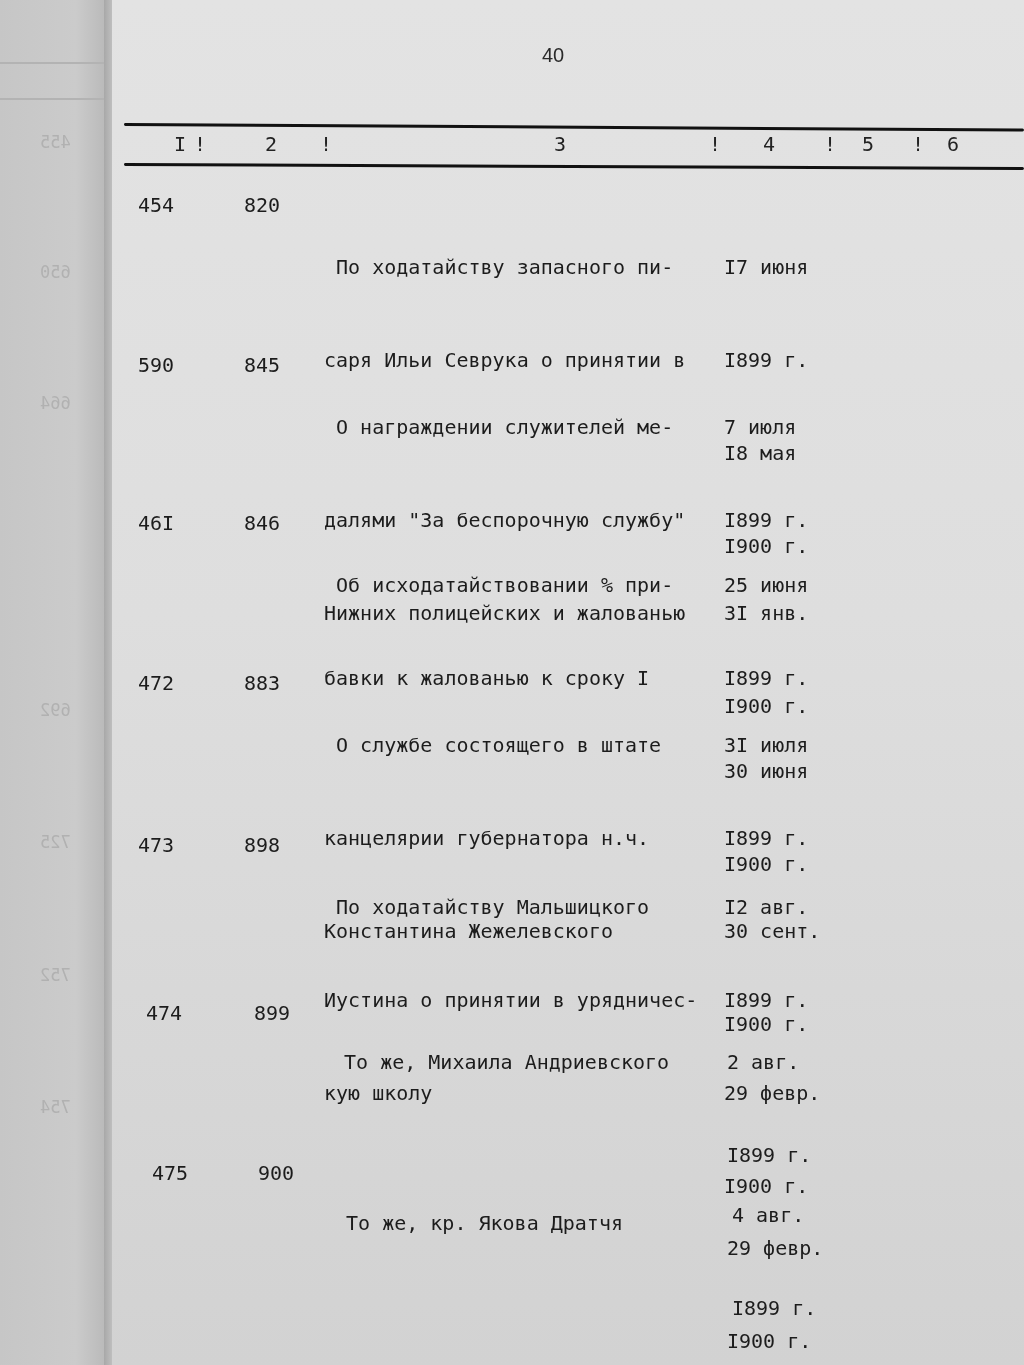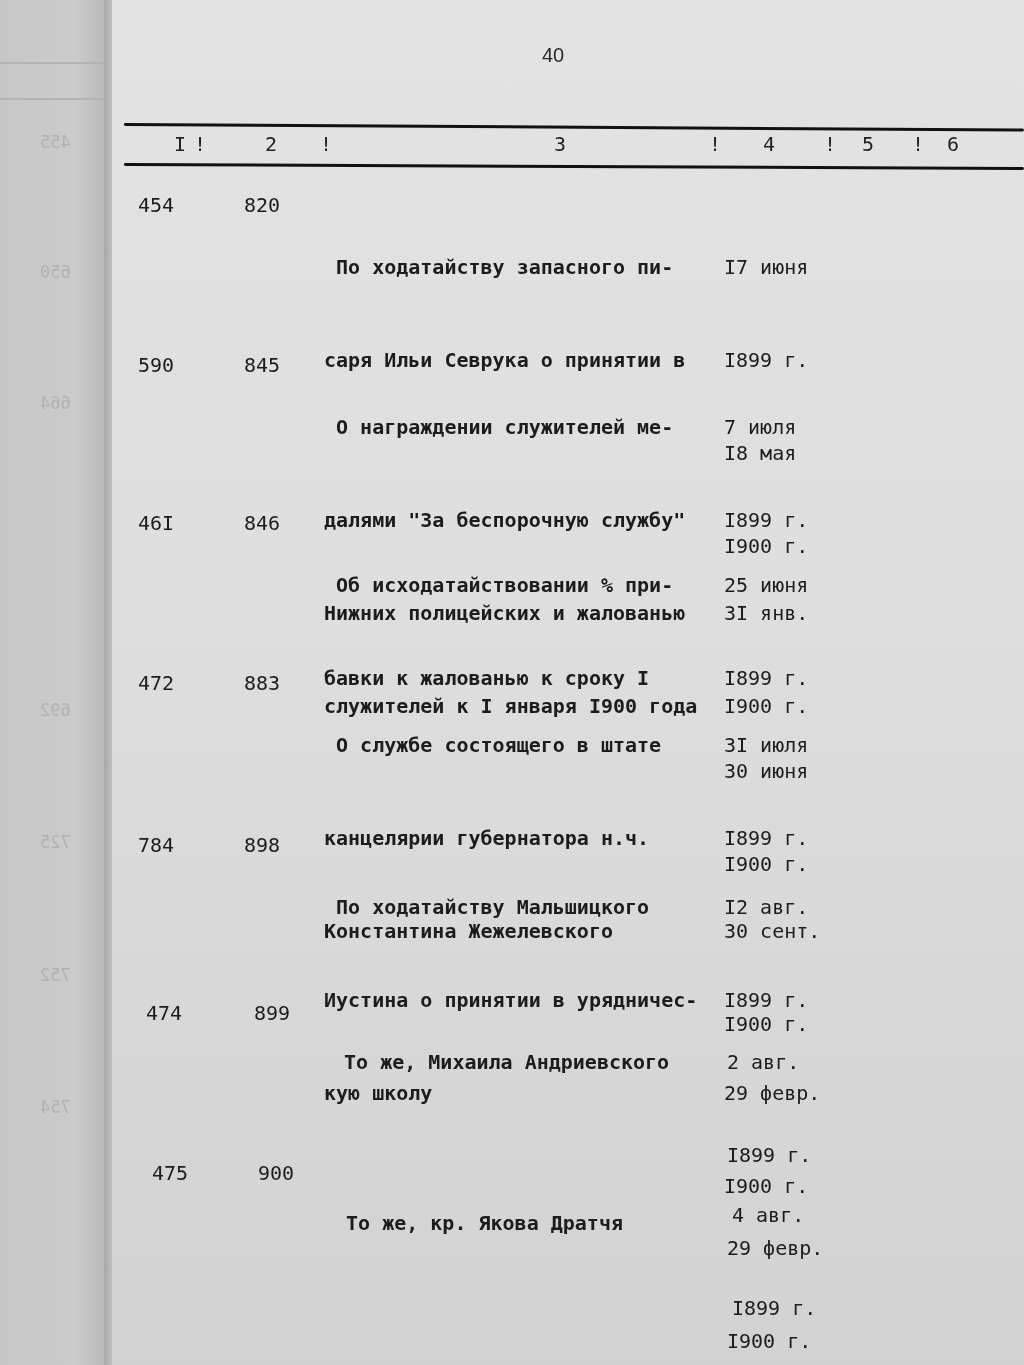--- a/index.html
+++ b/index.html
@@ -38,21 +38,21 @@
   }
   .rule.top { top:123px; transform:rotate(0.35deg); transform-origin:left; }
   .rule.bottom { top:163px; transform:rotate(0.25deg); transform-origin:left; }
   .col-head {
     position:absolute; top:132px; font-size:20px; color:#222;
   }
   .row { position:absolute; left:0; width:912px; }
   .cell { position:absolute; font-size:20px; white-space:pre; line-height:31px; }
   .c1 { left:26px; }
   .c2 { left:100px;margin-left:32px; }
-  .c3 { left:212px;font-weight:bold; }
+  .c3 { left:212px; }
   .c4 { left:612px; }
   .line { display:block; }
 </style>
 </head>
 <body>
 
 <div class="left-page">
   <div class="ghost-line" style="top:62px"></div>
   <div class="ghost-line" style="top:98px"></div>
   <span class="ghost-num" style="top:132px">455</span>
@@ -98,21 +98,20 @@
     </span>
   </div>
 
   <div class="row" style="top:350px">
     <span class="cell c1">590</span>
     <span class="cell c2">845</span>
     <span class="cell c3">
       <span class="line"> О награждении служителей ме-</span>
       <span class="line">далями "За беспорочную службу"</span>
       <span class="line">Нижних полицейских и жалованью</span>
-      <span class="line">служителей к I января I900 года</span>
     </span>
     <span class="cell c4">
       <span class="line">7 июля</span>
       <span class="line">I899 г.</span>
       <span class="line">3I янв.</span>
       <span class="line">I900 г.</span>
     </span>
   </div>
 
   <div class="row" style="top:508px">
@@ -140,21 +139,21 @@
     </span>
     <span class="cell c4">
       <span class="line">3I июля</span>
       <span class="line">I899 г.</span>
       <span class="line">30 сент.</span>
       <span class="line">I900 г.</span>
     </span>
   </div>
 
   <div class="row" style="top:830px">
-    <span class="cell c1">784</span>
+    <span class="cell c1">473</span>
     <span class="cell c2">898</span>
     <span class="cell c3">
       <span class="line"> По ходатайству Мальшицкого</span>
       <span class="line">Иустина о принятии в урядничес-</span>
       <span class="line">кую школу</span>
     </span>
     <span class="cell c4">
       <span class="line">I2 авг.</span>
       <span class="line">I899 г.</span>
       <span class="line">29 февр.</span>

